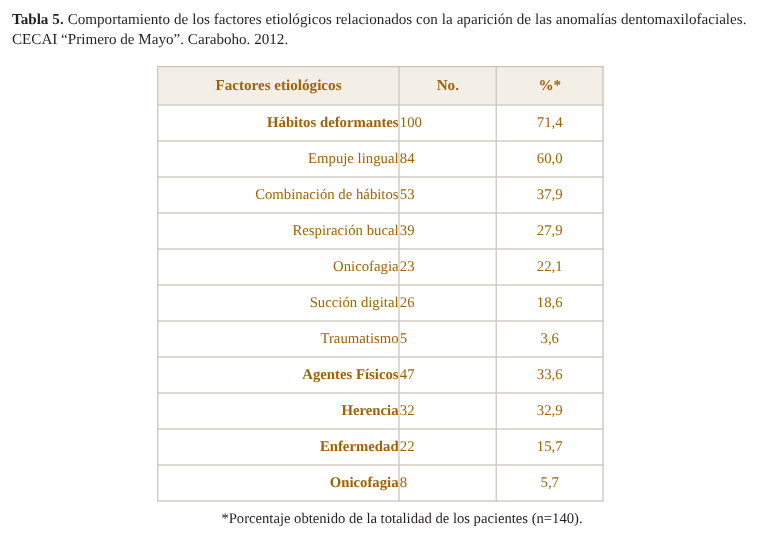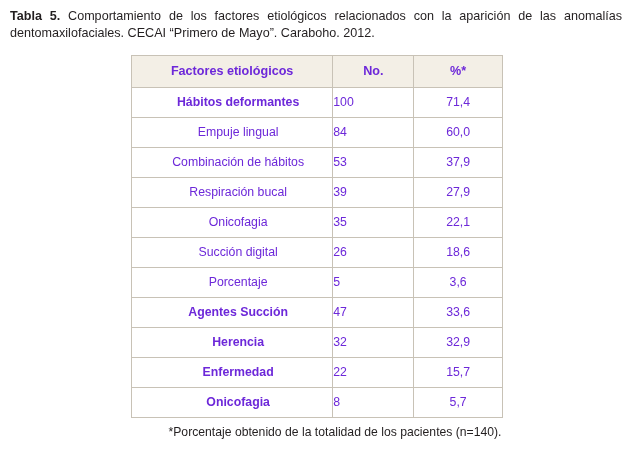--- a/index.html
+++ b/index.html
@@ -13,20 +13,21 @@
     font-family: "Liberation Sans", sans-serif;
     color: #231f20;
     -webkit-font-smoothing: antialiased;
   }
   .page {
     width: 634px;
     height: 459px;
     box-sizing: border-box;
     padding: 8px 10px 0 10px;
     position: relative;
+    font-family: Liberation Serif, serif;
   }
   .caption {
     font-size: 12.6px;
     line-height: 1.38;
     text-align: justify;
     text-justify: inter-word;
     color: #231f20;
     margin: 0 0 12px 0;
     padding-right: 2px;
   }
@@ -34,38 +35,38 @@
     font-weight: bold;
   }
   .table-wrap {
     display: flex;
     justify-content: center;
   }
   table.data {
     border-collapse: collapse;
     width: 372px;
     font-size: 12.3px;
-    color: #6d28d9;
+    color: #a16207;
   }
   table.data th,
   table.data td {
     border: 1px solid #c8c2b6;
     padding: 0;
     height: 29px;
     vertical-align: middle;
   }
   table.data thead th {
     background: #f3efe6;
     font-weight: bold;
     font-size: 12.6px;
     height: 31px;
   }
   .col-factor {
     width: 196px;
-    text-align: center;
+    text-align: right;
     padding-left: 12px !important;
   }
   .col-no {
     width: 84px;
   }
   .col-pct {
     width: 92px;
     text-align: center;
   }
   thead .col-factor {
@@ -117,35 +118,35 @@
           <td class="col-no">53</td>
           <td class="col-pct">37,9</td>
         </tr>
         <tr>
           <td class="col-factor">Respiración bucal</td>
           <td class="col-no">39</td>
           <td class="col-pct">27,9</td>
         </tr>
         <tr>
           <td class="col-factor">Onicofagia</td>
-          <td class="col-no">35</td>
+          <td class="col-no">23</td>
           <td class="col-pct">22,1</td>
         </tr>
         <tr>
           <td class="col-factor">Succión digital</td>
           <td class="col-no">26</td>
           <td class="col-pct">18,6</td>
         </tr>
         <tr>
-          <td class="col-factor">Porcentaje</td>
+          <td class="col-factor">Traumatismo</td>
           <td class="col-no">5</td>
           <td class="col-pct">3,6</td>
         </tr>
         <tr>
-          <td class="col-factor bold">Agentes Succión</td>
+          <td class="col-factor bold">Agentes Físicos</td>
           <td class="col-no">47</td>
           <td class="col-pct">33,6</td>
         </tr>
         <tr>
           <td class="col-factor bold">Herencia</td>
           <td class="col-no">32</td>
           <td class="col-pct">32,9</td>
         </tr>
         <tr>
           <td class="col-factor bold">Enfermedad</td>

